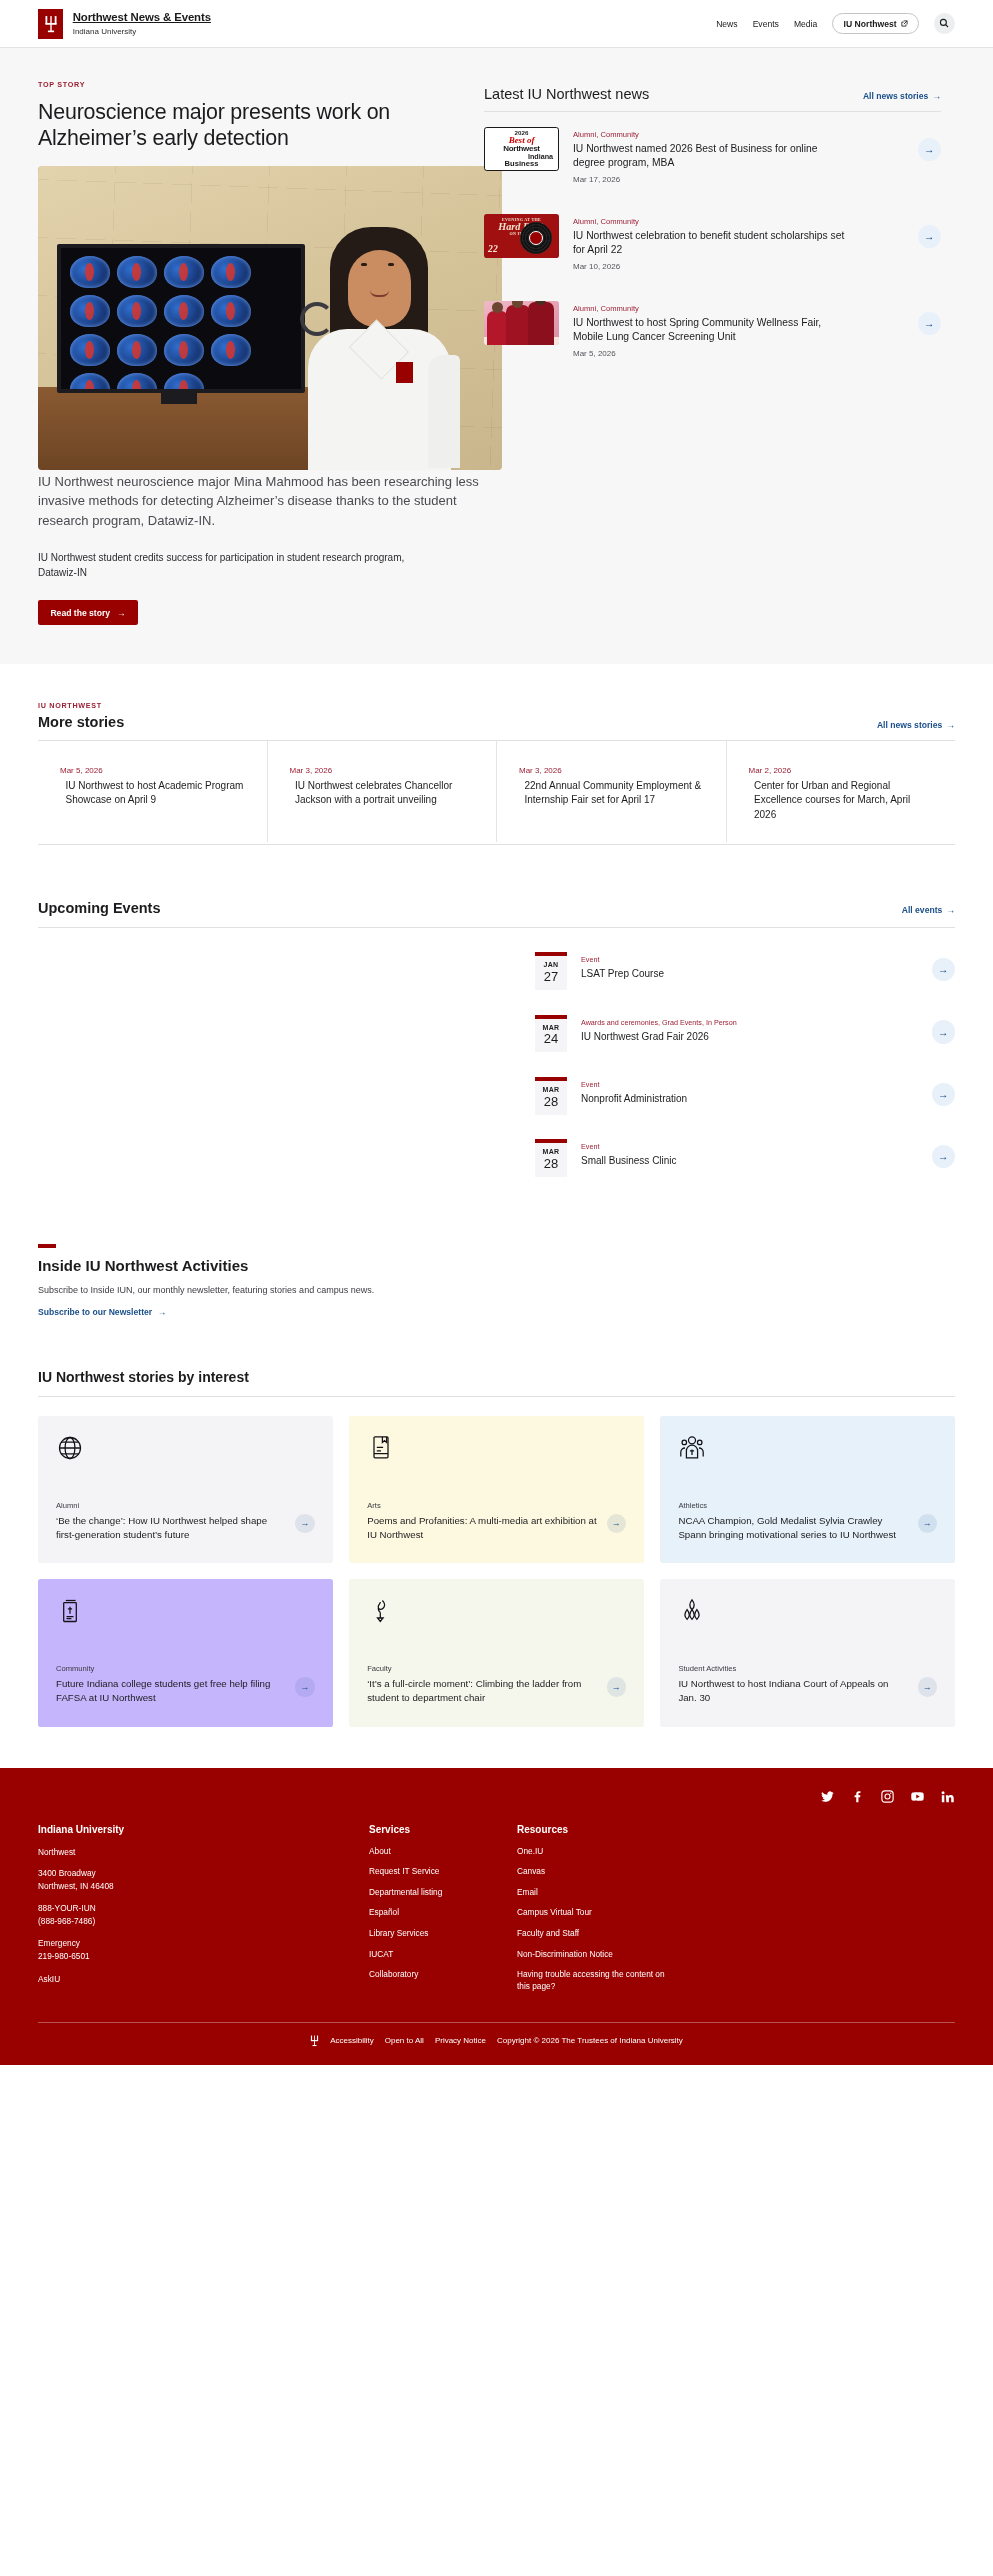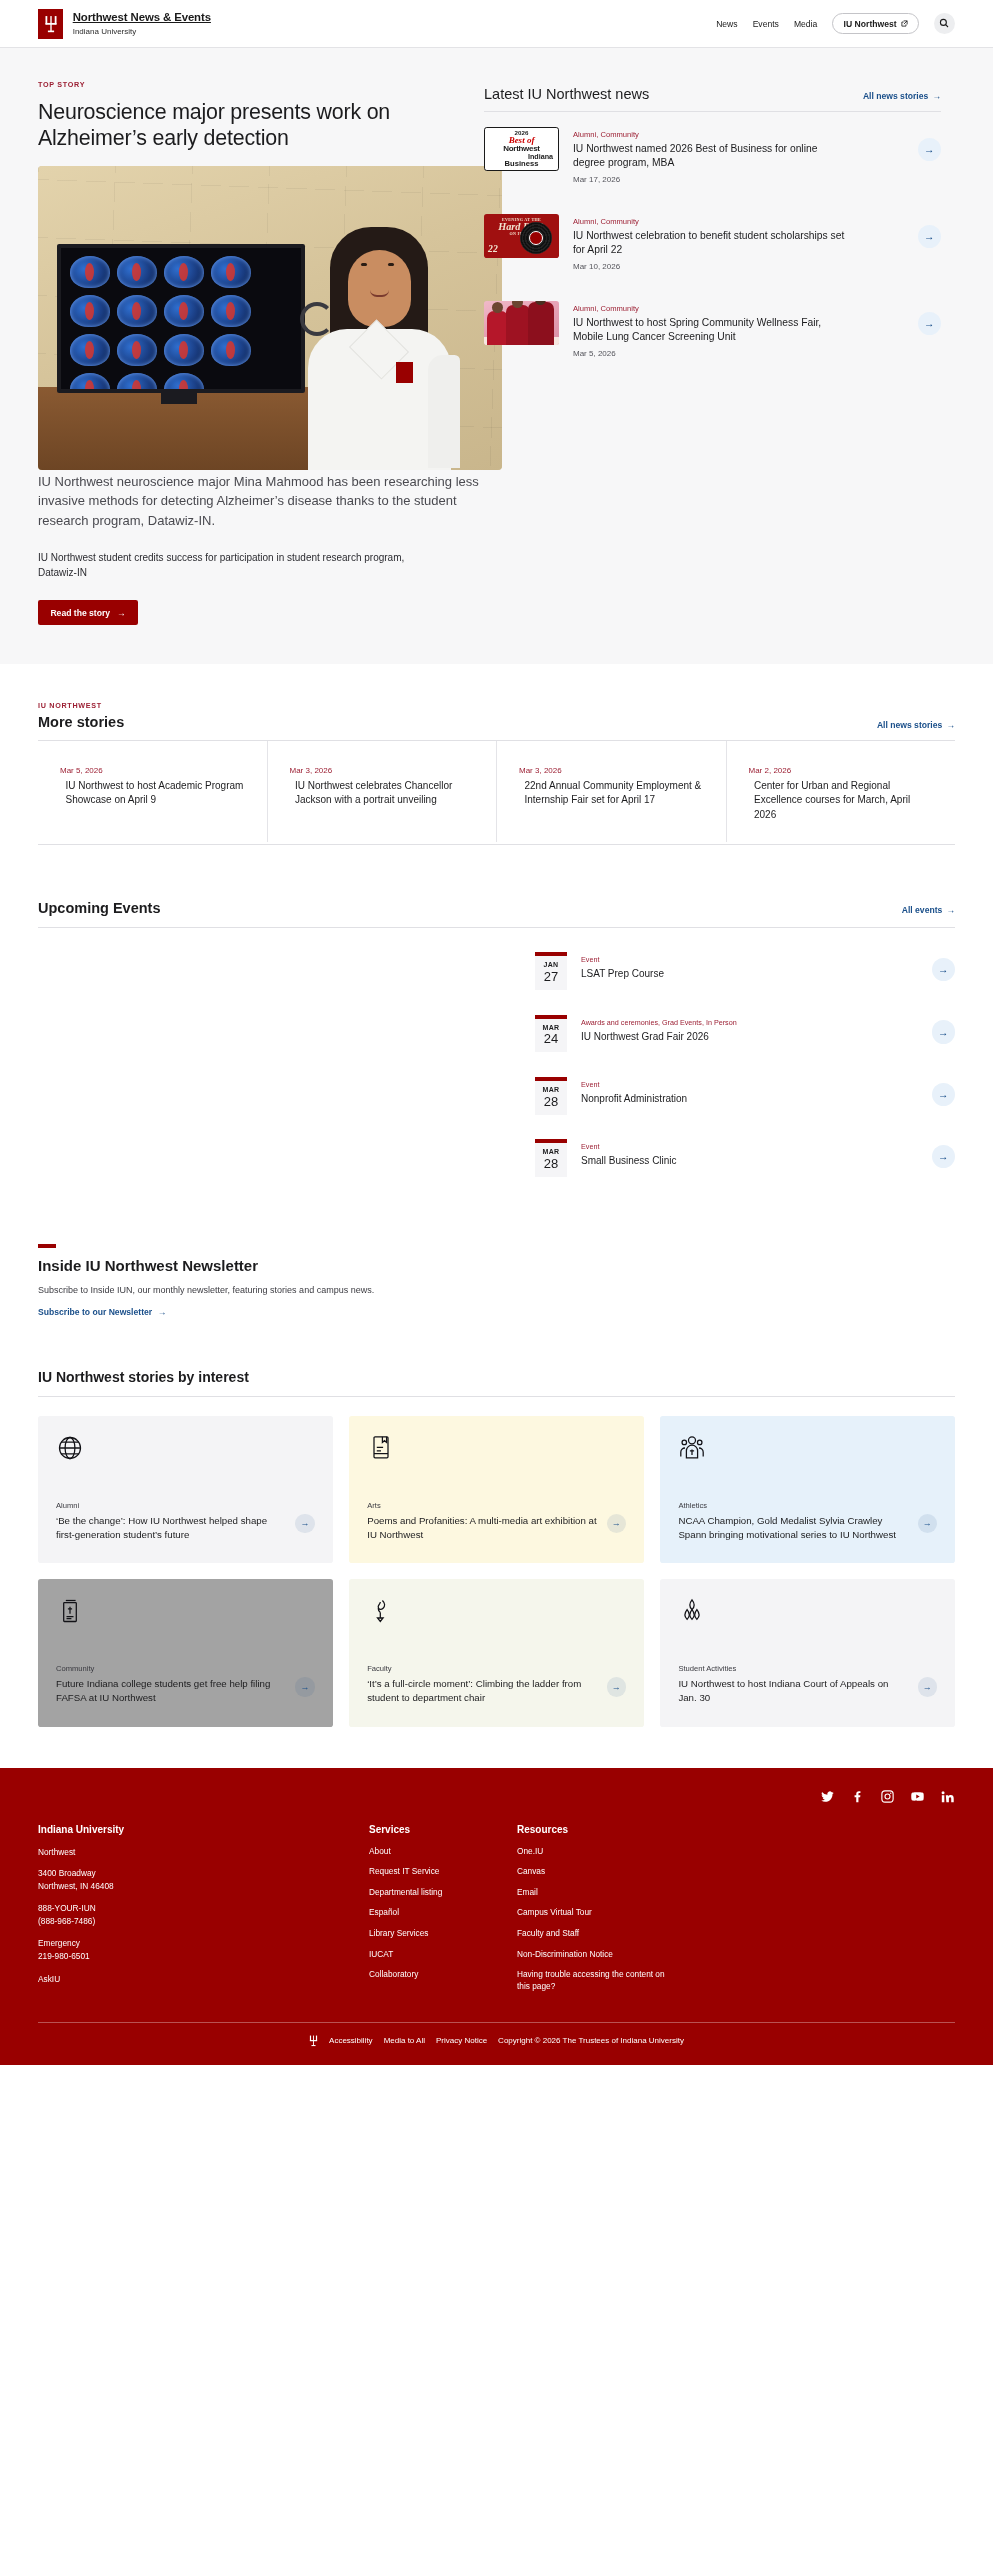--- a/index.html
+++ b/index.html
@@ -447,21 +447,21 @@
         <span class="event-cat" style="display:block">Event</span>
         <span class="event-title" style="display:block">Small Business Clinic</span>
       </span>
       <span class="event-arrow">→</span>
     </a>
   </div>
 </section>
 
 <section class="newsletter">
   <div class="nl-dash"></div>
-  <h2 class="nl-title">Inside IU Northwest Newsletter</h2>
+  <h2 class="nl-title">Inside IU Northwest Activities</h2>
   <p class="nl-sub">Subscribe to Inside IUN, our monthly newsletter, featuring stories and campus news.</p>
   <a class="nl-link">
     <span>Subscribe to our Newsletter</span>
     <span>→</span>
   </a>
 </section>
 
 <section class="interest">
   <h2 class="interest-title">IU Northwest stories by interest</h2>
   <div class="interest-rule"></div>
@@ -504,21 +504,21 @@
           <path d="M36 32v-6a6 6 0 0 0-6-6"></path>
         <path d="M20 22v8M17 24h6"></path>
       </svg>
       <div class="card-cat">Athletics</div>
       <div class="card-row">
         <div class="card-title">NCAA Champion, Gold Medalist Sylvia Crawley Spann bringing motivational series to IU Northwest</div>
         <span class="card-arrow">→</span>
       </div>
     </a>
 
-    <a class="card" style="background:#a3a3a3">
+    <a class="card" style="background:#c4b5fd">
       <svg class="card-icon" viewBox="0 0 40 40" fill="none" stroke="currentColor" stroke-width="1.8">
         <rect x="11" y="8" width="18" height="27" rx="1"></rect>
           <path d="M14 5h14"></path>
         <path d="M20 14v10M17 17h6M20 24h0"></path>
           <path d="M15 28h10M15 31h7"></path>
       </svg>
       <div class="card-cat">Community</div>
       <div class="card-row">
         <div class="card-title">Future Indiana college students get free help filing FAFSA at IU Northwest</div>
         <span class="card-arrow">→</span>
@@ -621,18 +621,18 @@
 
   <div class="footer-bottom">
     <svg class="fb-trident" viewBox="0 0 20 28" fill="#fff">
         <rect x="9" y="3" width="2" height="22"></rect>
         <rect x="2" y="3" width="2.6" height="12"></rect>
         <rect x="15.4" y="3" width="2.6" height="12"></rect>
         <rect x="2" y="13" width="16" height="2.6"></rect>
         <rect x="5.5" y="24" width="9" height="2.4"></rect>
       </svg>
     <a class="fb-link">Accessibility</a>
-    <a class="fb-link">Media to All</a>
+    <a class="fb-link">Open to All</a>
     <a class="fb-link">Privacy Notice</a>
     <span class="fb-copy">Copyright © 2026 The Trustees of Indiana University</span>
   </div>
 </footer>
 
 
 </body></html>

